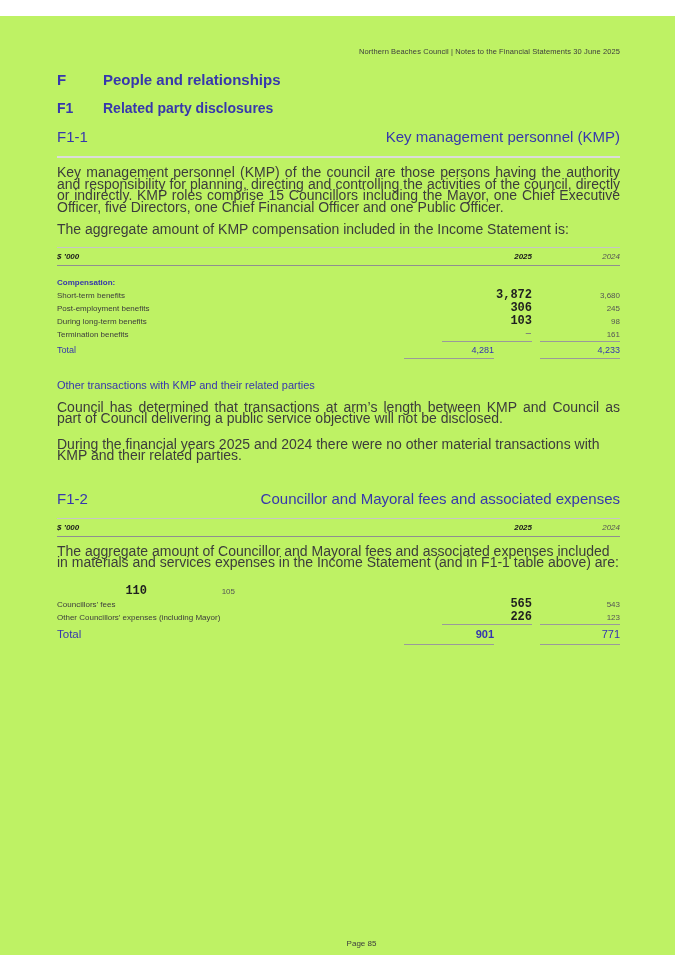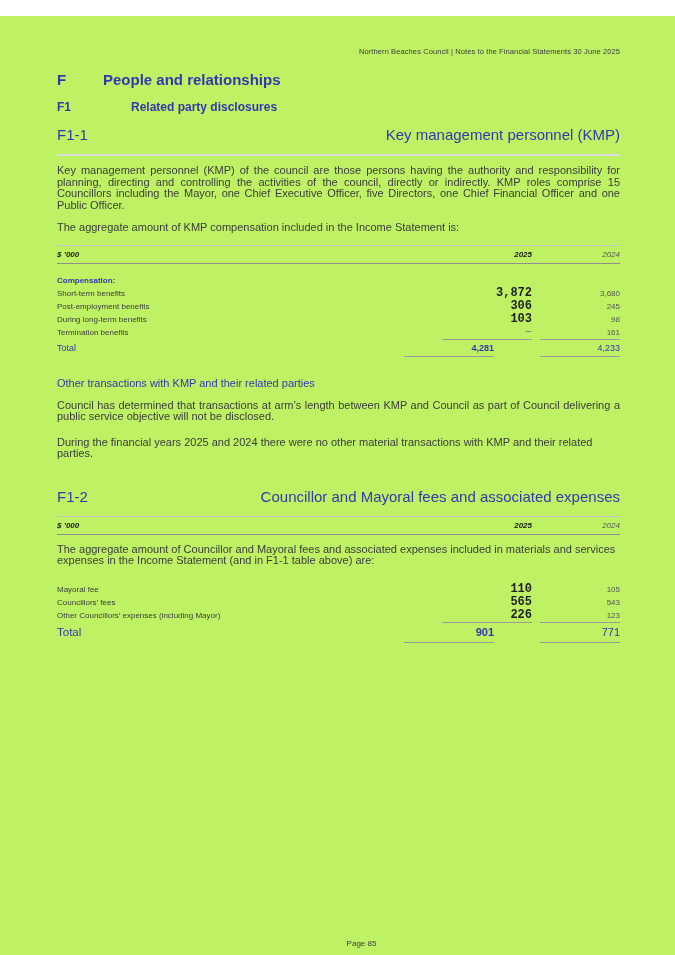--- a/index.html
+++ b/index.html
@@ -12,27 +12,27 @@
   .doc-header {
     position:absolute; top:31px; right:55px;
     font-size:7.5px; color:#3d3d3d; letter-spacing:0.1px;
   }
   .content { position:absolute; top:55px; left:57px; width:563px; }
 
   
   .sec-heading { display:flex; color:#3737ad; }
   .sec-heading .num { width:46px; flex:0 0 46px; }
   .h1 { font-size:15px; font-weight:bold; }
-  .h2 { font-size:12px; font-weight:bold; margin-top:12px;gap:28px; }
+  .h2 { font-size:14px; font-weight:bold; margin-top:12px; }
   .h3 { font-size:15px; margin-top:12px;justify-content:space-between; }
   .h3 .num { font-weight:normal; }
   .divider { margin-top:11px; height:2px; background:#dcdcdc; }
 
   p.body-text {
-    font-size:11px; line-height:11.5px; color:#3c3c3c;
+    font-size:14px; line-height:11.5px; color:#3c3c3c;
     text-align:justify;
   }
   p.left { text-align:left; }
 
   
   .tbl-head {
     display:flex; align-items:baseline;
     border-top:1px solid #c6c6c6; border-bottom:1px solid #8f8f8f;
     padding:4px 0 4px 0;
   }
@@ -44,21 +44,21 @@
 
   .t-row { display:flex; align-items:baseline; line-height:13px; }
   .t-row .lbl { flex:1; font-size:8px; color:#3c3c3c; }
   .t-row .va { flex:0 0 90px; text-align:right; font-size:12px; font-weight:bold; color:#1f1f1f;font-family:Liberation Mono, monospace; }
   .t-row .vb { flex:0 0 80px; margin-left:8px; text-align:right; font-size:8px; color:#555555; }
   .t-row .muted { font-weight:normal; color:#777777; }
   .t-row .u-bottom { border-bottom:1px solid #9a9a9a; }
 
   .t-total { display:flex; align-items:baseline; margin-top:1px; padding:2px 0 3px 0;gap:38px; }
   .t-total .lbl { flex:1; font-size:9px; color:#3737ad; }
-  .t-total .va { flex:0 0 90px; text-align:right; font-size:9px; font-weight:bold; color:#3434b0; border-bottom:1px solid #9a9a9a; padding-bottom:3px; }
+  .t-total .va { flex:0 0 90px; text-align:right; font-size:9px; font-weight:normal; color:#3434b0; border-bottom:1px solid #9a9a9a; padding-bottom:3px; }
   .t-total .vb { flex:0 0 80px; margin-left:8px; text-align:right; font-size:9px; color:#3434b0; border-bottom:1px solid #9a9a9a; padding-bottom:3px; }
 
   .t-total.big .lbl { font-size:11.5px; }
   .t-total.big .va, .t-total.big .vb { font-size:11px; padding-bottom:4px; }
   .t-total.big .va { font-weight:bold; }
 
   .sub-heading { margin-top:17px; font-size:11px; color:#3737ad; }
 
   .doc-footer {
     position:absolute; bottom:23px; left:0; width:100%;
@@ -149,21 +149,20 @@
     <div class="mt-11">
       <div class="tbl-head">
         <span class="unit">$ ’000</span>
         <span class="yr-a">2025</span>
         <span class="yr-b">2024</span>
       </div>
 
       <p class="body-text left mt-9">The aggregate amount of Councillor and Mayoral fees and associated expenses included in materials and services expenses in the Income Statement (and in F1-1 table above) are:</p>
 
       <div class="t-row mt-16">
-        <span class="lbl">Mayoral fee</span>
         <span class="va">110</span>
         <span class="vb">105</span>
       </div>
       <div class="t-row">
         <span class="lbl">Councillors’ fees</span>
         <span class="va">565</span>
         <span class="vb">543</span>
       </div>
       <div class="t-row">
         <span class="lbl">Other Councillors’ expenses (including Mayor)</span>

